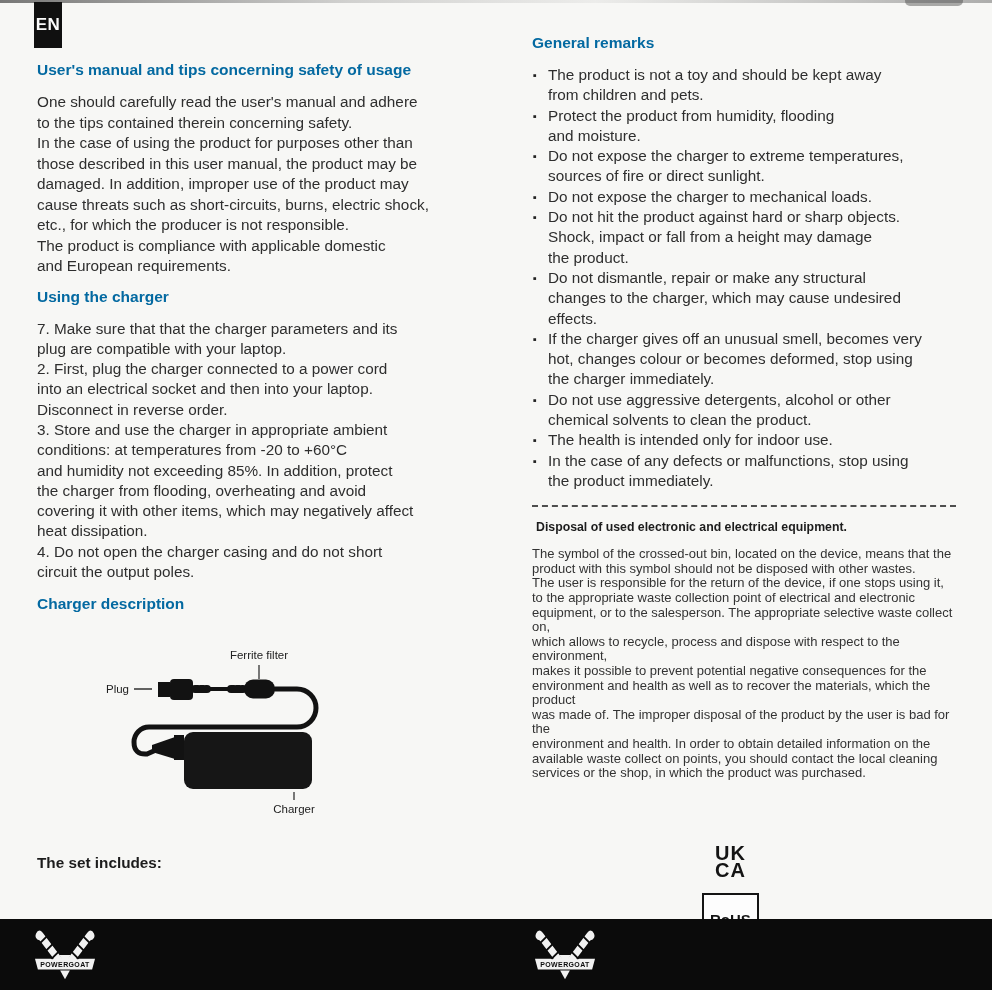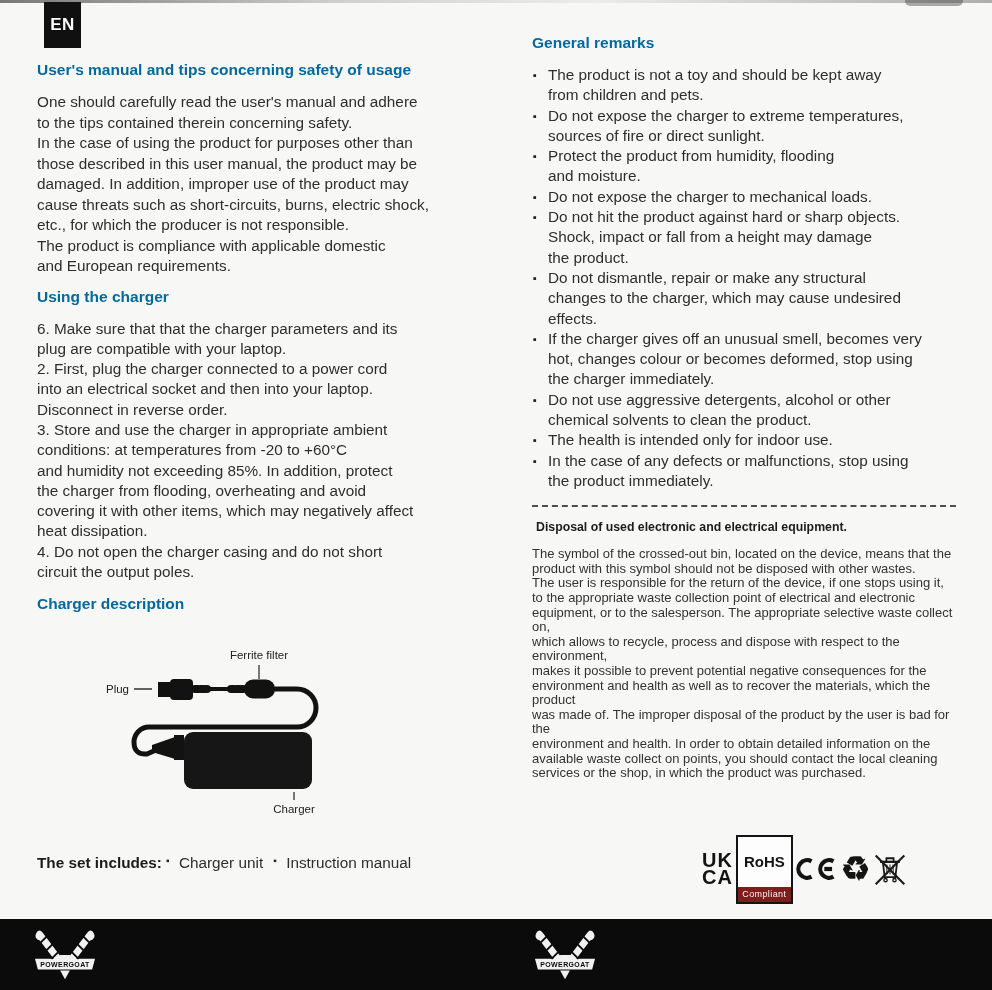--- a/index.html
+++ b/index.html
@@ -5,43 +5,43 @@
   html,body{margin:0;padding:0;background:#e9e9e7;}
   .page{
     position:relative;width:992px;height:990px;margin:0 auto;
     background:#f7f7f5;overflow:hidden;
     font-family:"Liberation Sans", sans-serif;color:#2e2e2e;
   }
   .top-strip{position:absolute;top:0;left:0;width:100%;height:3px;
     background:linear-gradient(90deg,rgba(35,35,35,.6),rgba(35,35,35,.18) 35%,rgba(35,35,35,.05) 60%,rgba(35,35,35,.35));}
   .corner-smudge{position:absolute;top:0;left:905px;width:58px;height:6px;
     background:rgba(70,70,70,.45);border-radius:0 0 5px 5px;}
-  .en-badge{position:absolute;left:44px;top:2px;width:37px;height:46px;background:#101010;
+  .en-badge{position:absolute;left:34px;top:2px;width:28px;height:46px;background:#101010;
     color:#fbfbfb;font-weight:bold;font-size:17px;display:flex;align-items:center;justify-content:center;letter-spacing:.5px;}
   .col-left{position:absolute;left:37px;top:60px;width:462px;}
   .col-right{position:absolute;left:532px;top:33px;width:424px;}
   .section-heading{font-size:15.5px;font-weight:bold;color:#0369a1;line-height:20px;margin:0 0 12px 0;}
   .section-heading.mt{margin-top:12px;}
   .body-text{font-size:15.3px;line-height:20.5px;white-space:pre-line;margin:0 0 10px 0;}
   .steps .step{font-size:15.3px;line-height:20.3px;white-space:pre-line;}
   .remarks{margin:0;}
   .bullet{position:relative;padding-left:16px;font-size:15.3px;line-height:20.3px;}
   .bullet::before{content:"▪";position:absolute;left:1px;top:0;font-size:11px;line-height:20.3px;color:#222;}
   .bullet .b-txt{white-space:pre-line;}
   .dashed-sep{border:0;border-top:2px dashed #4e4e4e;margin:14px 0 0 0;}
   .disposal-heading{font-size:12.3px;font-weight:bold;color:#1c1c1c;margin:13px 0 7px 4px;}
   .disposal-text{font-size:13px;line-height:14.6px;white-space:pre-line;color:#333;}
   .diagram{margin:16px 0 0 52px;}
   .set-includes{position:absolute;left:37px;top:854px;font-size:15.3px;display:flex;align-items:baseline;}
-  .set-includes .inc-label{font-weight:bold;color:#1c1c1c;margin-right:4px;}
+  .set-includes .inc-label{font-weight:bold;color:#1c1c1c;margin-right:24px;}
   .inc-items{display:inline-flex;gap:10px;}
   .inc-item{position:relative;padding-left:13px;}
   .inc-item::before{content:"▪";position:absolute;left:0;top:1px;font-size:10px;color:#222;}
   
-  .certs{position:absolute;left:702px;top:845px;height:48px;display:flex;align-items:center;gap:3px;}
+  .certs{position:absolute;left:702px;top:845px;height:48px;display:flex;align-items:center;gap:14px;flex-direction:column;}
   .ukca{font-weight:800;font-size:20px;line-height:17px;color:#141414;letter-spacing:1px;text-align:center;}
   .rohs{border:2px solid #141414;background:#fdfdfd;text-align:center;}
   .rohs-title{font-size:15px;font-weight:800;color:#141414;padding:16px 6px;line-height:18px;}
   .rohs-subtitle{background:#7f1d1d;color:#f5f5f5;font-size:9px;letter-spacing:.4px;padding:2px 4px 3px 4px;line-height:10px;}
   .recycle{font-size:33px;font-weight:bold;color:#141414;line-height:36px;}
   
   .footer{position:absolute;left:0;top:919px;width:100%;height:71px;background:#0b0b0b;}
   .powergoat{position:absolute;top:8px;}
   .powergoat.pg-1{left:34px;}
   .powergoat.pg-2{left:534px;}
@@ -65,21 +65,21 @@
 those described in this user manual, the product may be
 damaged. In addition, improper use of the product may
 cause threats such as short-circuits, burns, electric shock,
 etc., for which the producer is not responsible.
 The product is compliance with applicable domestic
 and European requirements.</p>
 
     <h3 class="section-heading">Using the charger</h3>
     <div class="steps">
 
-        <div class="step">6. Make sure that that the charger parameters and its
+        <div class="step">7. Make sure that that the charger parameters and its
 plug are compatible with your laptop.</div>
 
         <div class="step">2. First, plug the charger connected to a power cord
 into an electrical socket and then into your laptop.
 Disconnect in reverse order.</div>
 
         <div class="step">3. Store and use the charger in appropriate ambient
 conditions: at temperatures from -20 to +60°C
 and humidity not exceeding 85%. In addition, protect
 the charger from flooding, overheating and avoid
@@ -123,40 +123,34 @@
 
       <rect x="95" y="90" width="128" height="57" rx="9" fill="#161616"></rect>
 
       <line x1="205" y1="150" x2="205" y2="158" stroke="#222" stroke-width="1.2"></line>
       <text x="205" y="171" text-anchor="middle" font-size="11.5" fill="#222">Charger</text>
     </svg>
   </div>
 
   <div class="set-includes">
     <span class="inc-label">The set includes:</span>
-    <span class="inc-items">
-
-        <span class="inc-item">Charger unit</span>
-
-        <span class="inc-item">Instruction manual</span>
-      </span>
   </div>
 
   <div class="col-right">
     <h3 class="section-heading">General remarks</h3>
     <div class="remarks">
 
         <div class="bullet"><span class="b-txt">The product is not a toy and should be kept away
 from children and pets.</span></div>
 
+        <div class="bullet"><span class="b-txt">Protect the product from humidity, flooding
+and moisture.</span></div>
+
         <div class="bullet"><span class="b-txt">Do not expose the charger to extreme temperatures,
 sources of fire or direct sunlight.</span></div>
-
-        <div class="bullet"><span class="b-txt">Protect the product from humidity, flooding
-and moisture.</span></div>
 
 
         <div class="bullet"><span class="b-txt">Do not expose the charger to mechanical loads.</span></div>
 
         <div class="bullet"><span class="b-txt">Do not hit the product against hard or sharp objects.
 Shock, impact or fall from a height may damage
 the product.</span></div>
 
         <div class="bullet"><span class="b-txt">Do not dismantle, repair or make any structural
 changes to the charger, which may cause undesired

